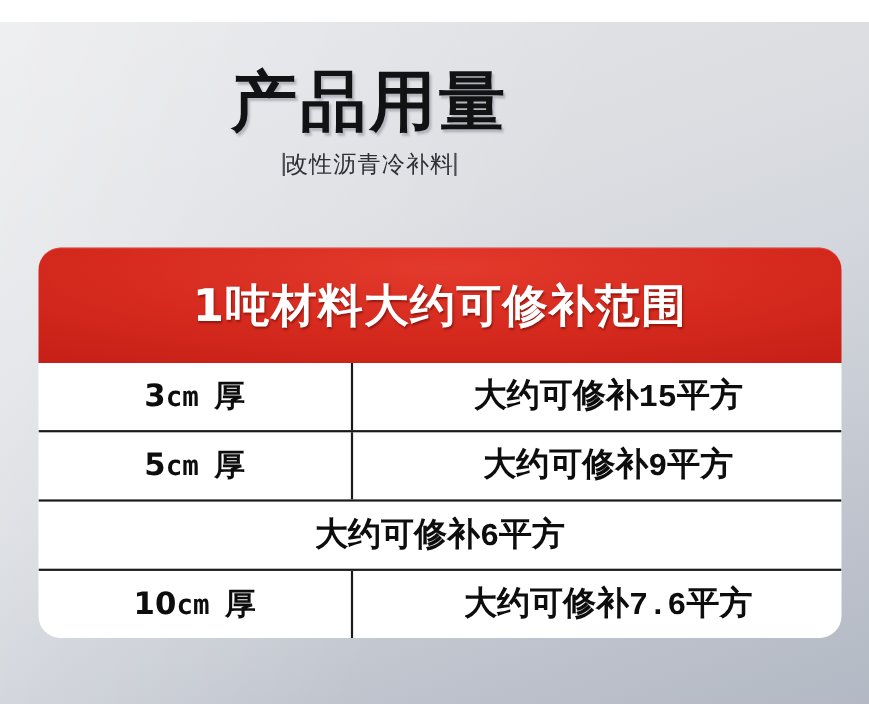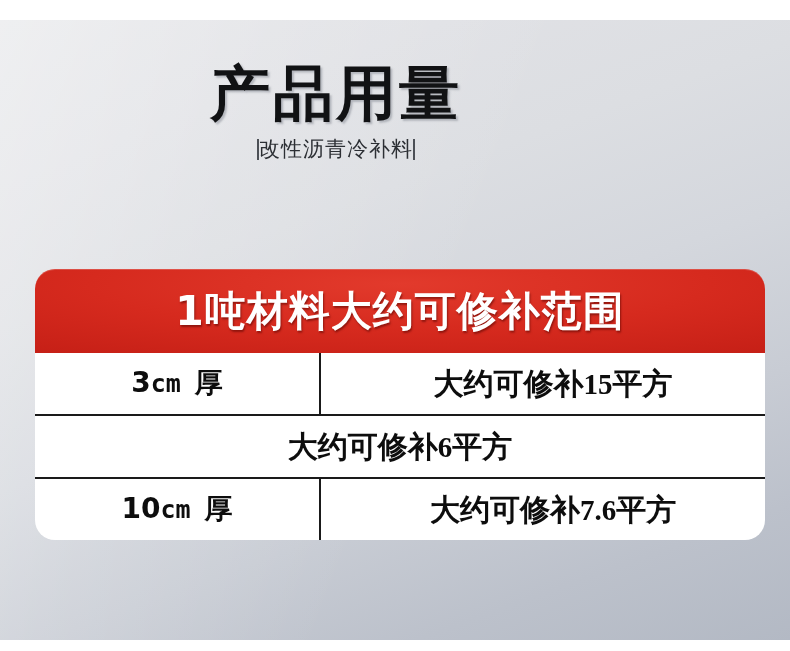--- a/index.html
+++ b/index.html
@@ -99,34 +99,33 @@
   .card {
     position: absolute;
     left: 35px;
     top: 225px;
     width: 730px;
     z-index: 3;
   }
 
   .banner {
     position: relative;
-    height: 84px;
+    height: 105px;
     border-radius: 20px 20px 0 0;
     background:
       radial-gradient(125% 160% at 50% 18%,
         #e23a2c 0%,
         #d62a1e 34%,
         #c51f16 66%,
         #ab1209 100%);
     box-shadow: inset 0 1px 0 rgba(255,255,255,0.18);
     display: flex;
     align-items: center;
     justify-content: center;
     overflow: hidden;
-    margin-top: 44px;
   }
   .banner-text {
     font-family: "DejaVu Sans", "Liberation Sans", sans-serif;
     font-size: 41px;
     line-height: 46px;
     font-weight: 700;
     color: #ffffff;
     letter-spacing: 1px;
     text-shadow: 1px 2px 2px rgba(90,6,2,0.55);
     white-space: nowrap;
@@ -181,21 +180,21 @@
   }
   .coverage {
     font-family: "DejaVu Sans", "Liberation Sans", sans-serif;
     font-size: 30px;
     line-height: 34px;
     font-weight: 700;
     color: #0d0d0d;
     white-space: nowrap;
   }
   .coverage .num {
-    font-family: Liberation Serif, serif;
+    font-family: Liberation Mono, monospace;
     font-size: 29px;
     font-weight: 700;
   }
 </style>
 </head>
 <body>
 
 <div class="page">
 
   <div class="backdrop"></div>
@@ -223,20 +222,32 @@
             <span>3</span><span class="unit">cm</span><span class="word">厚</span>
           </span>
         </div>
         <div class="cell-right">
           <span class="coverage">
             <span>大约可修补</span><span class="num">15</span><span>平方</span>
           </span>
         </div>
       </div>
 
+      <div class="row">
+        <div class="cell-left">
+          <span class="thickness">
+            <span>5</span><span class="unit">cm</span><span class="word">厚</span>
+          </span>
+        </div>
+        <div class="cell-right">
+          <span class="coverage">
+            <span>大约可修补</span><span class="num">9</span><span>平方</span>
+          </span>
+        </div>
+      </div>
 
       <div class="row">
         <div class="cell-right">
           <span class="coverage">
             <span>大约可修补</span><span class="num">6</span><span>平方</span>
           </span>
         </div>
       </div>
 
       <div class="row">

